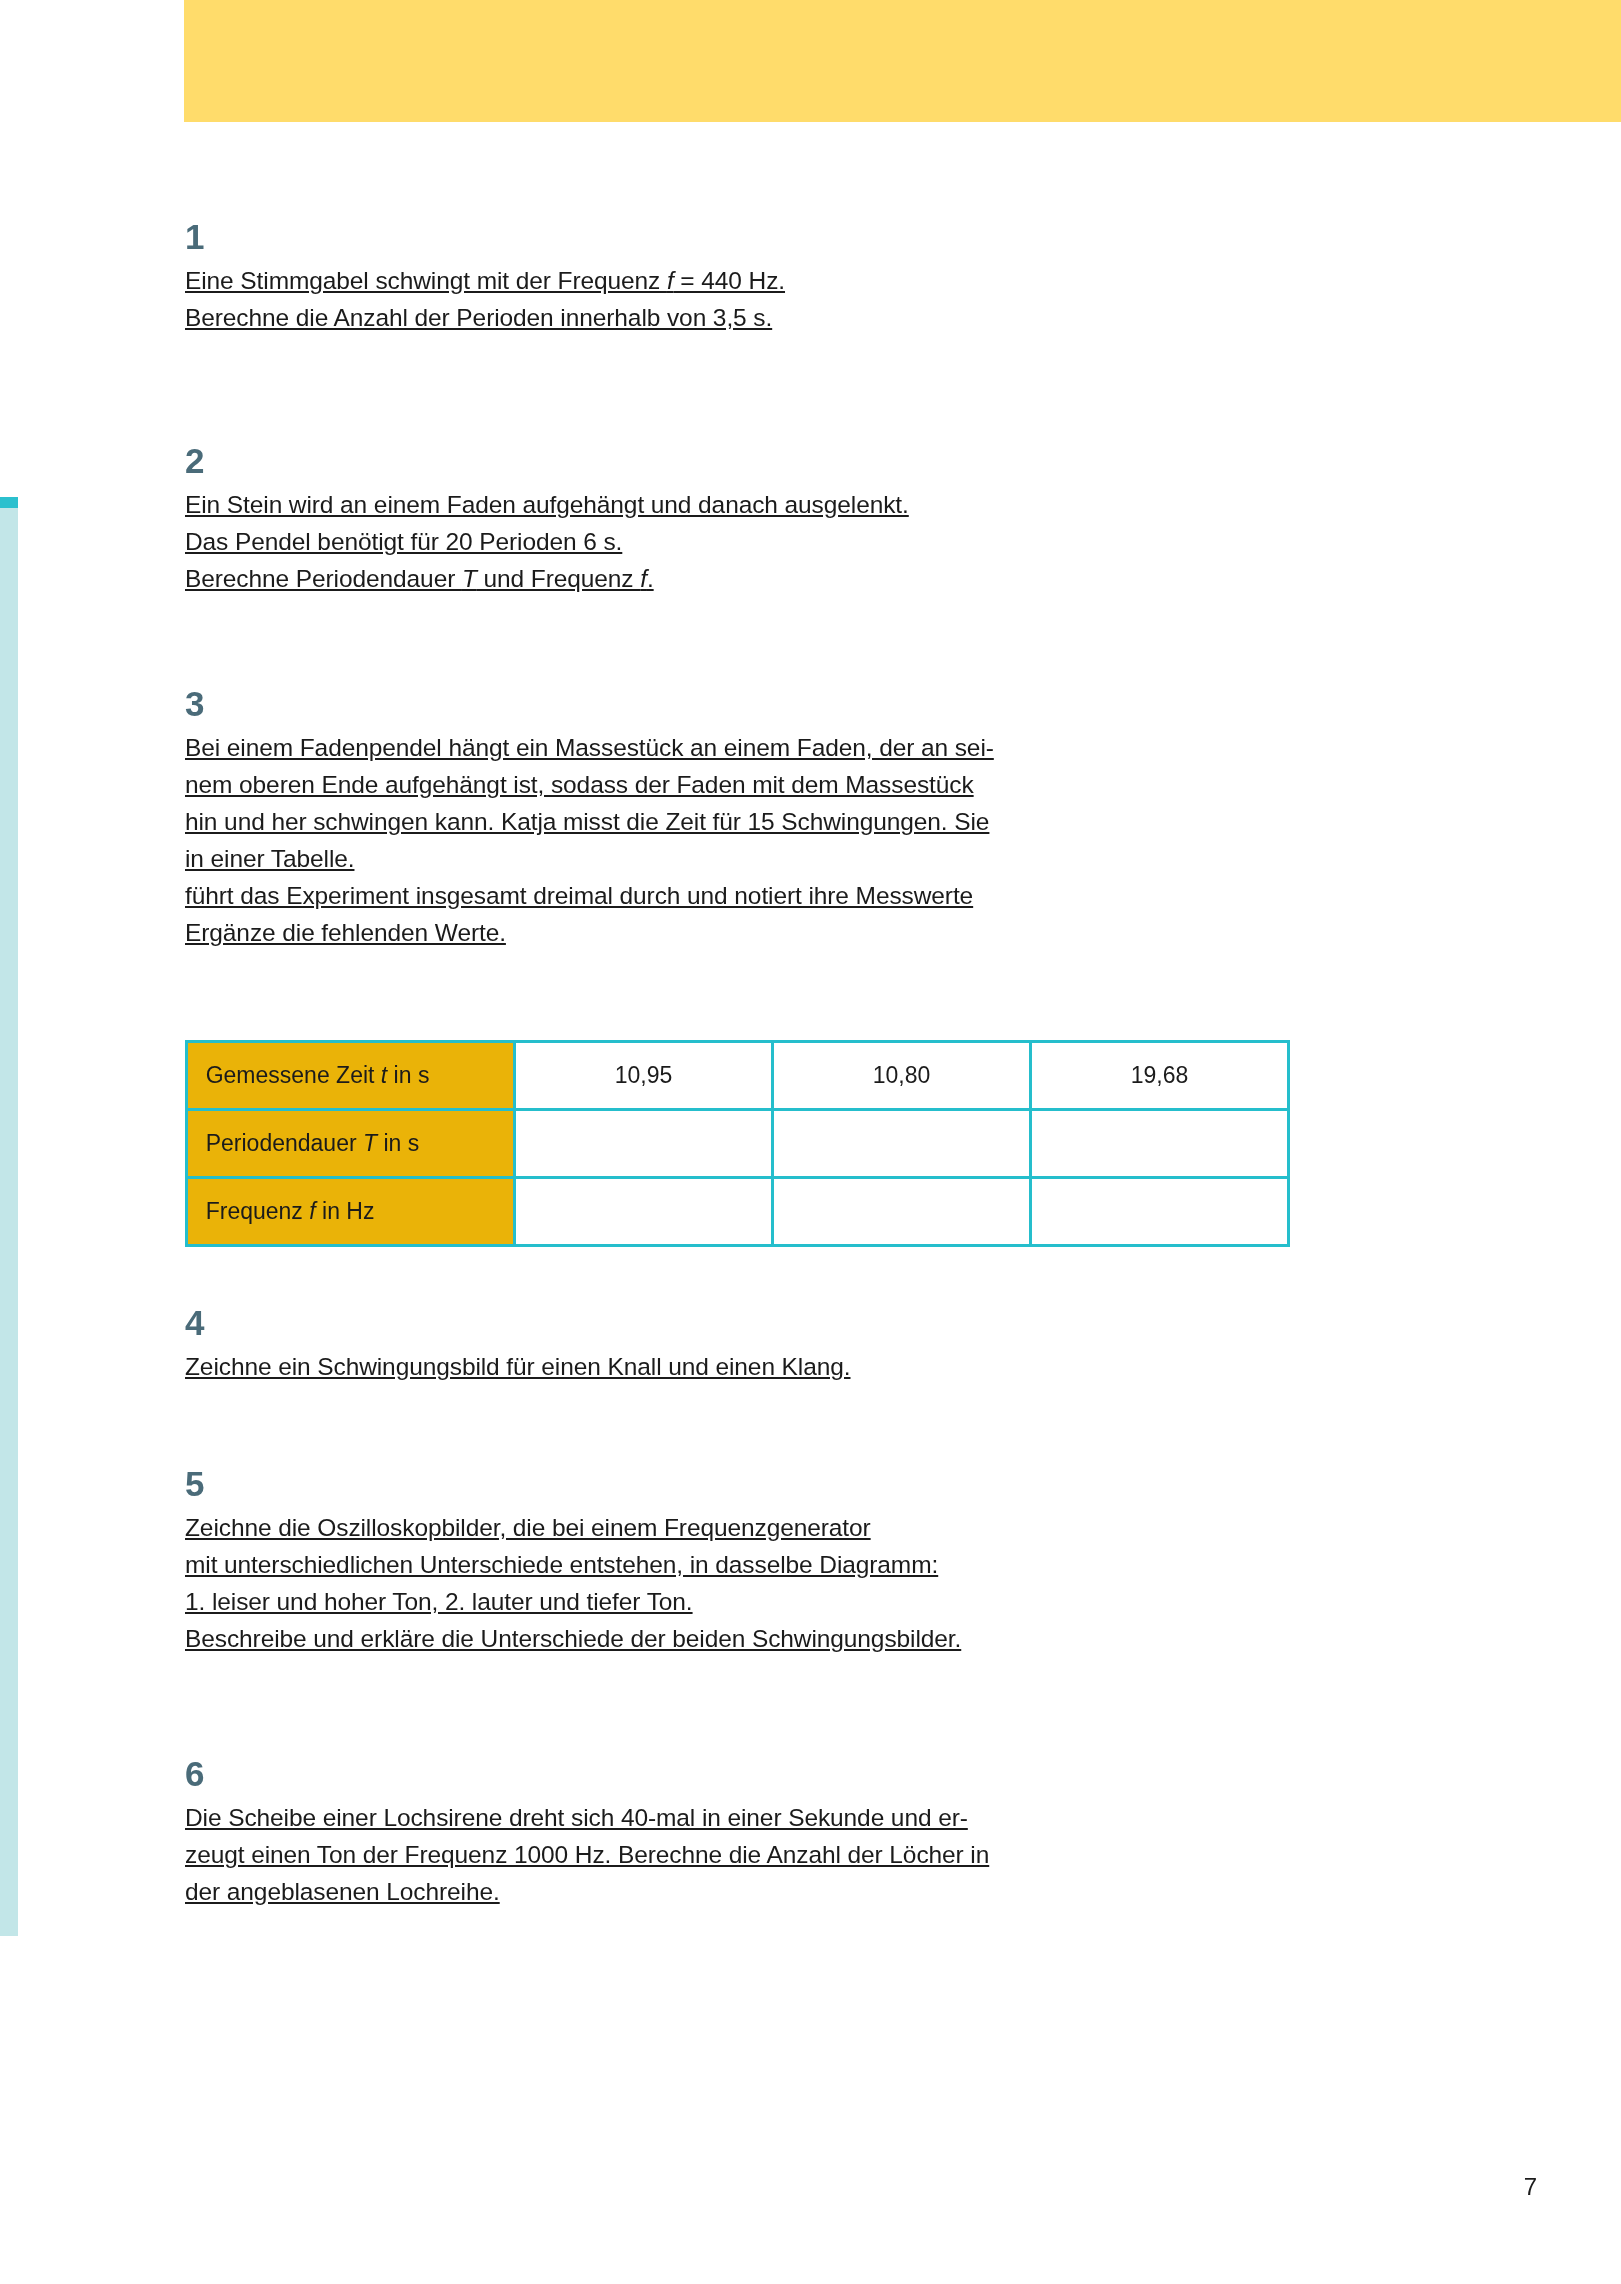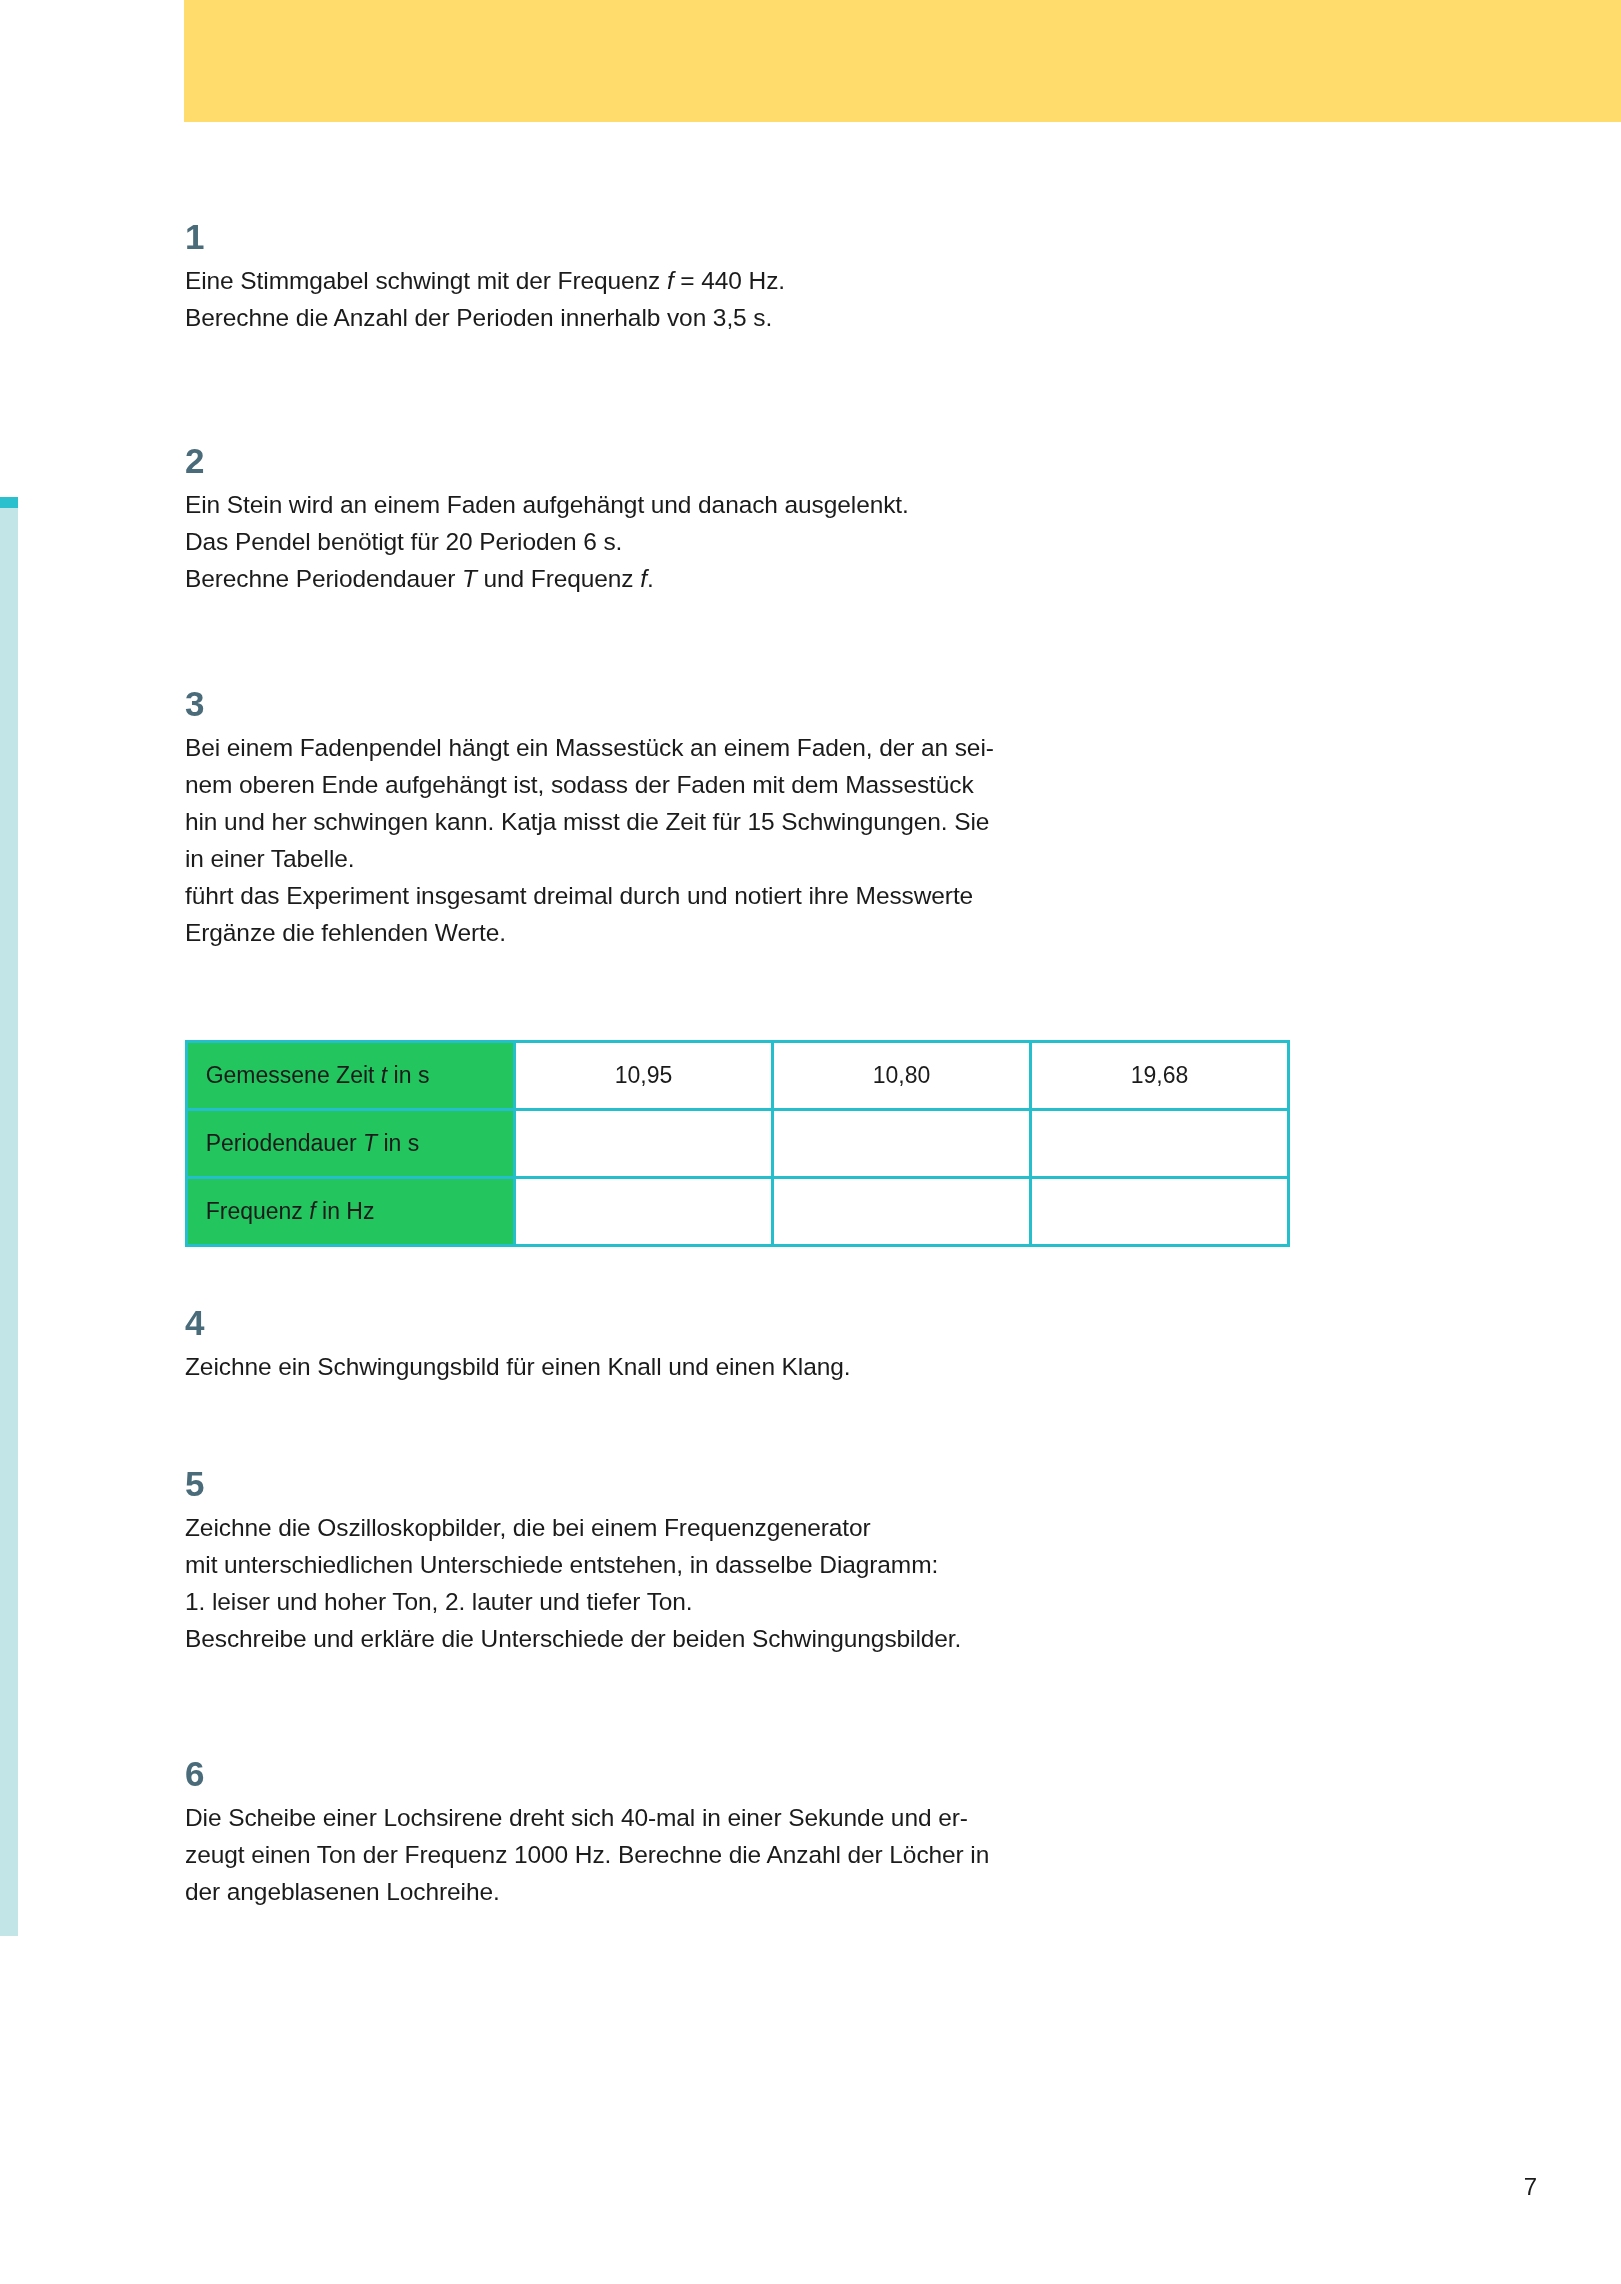--- a/index.html
+++ b/index.html
@@ -63,20 +63,21 @@
     margin: 0;
     padding: 0;
   }
   .task-body {
     color: #1B1B1B;
     font-size: 24.5px;
     line-height: 37px;
     margin: 8px 0 0 0;
     padding: 0;
     letter-spacing: -0.1px;
+    text-decoration: underline;
   }
   .task-body .ln {
     display: block;
     white-space: nowrap;
   }
   .var {
     font-style: italic;
   }
 
   
@@ -105,21 +106,21 @@
     border: 3.2px solid #25BECC;
     height: 68px;
     padding: 0 17.7px;
     font-size: 23px;
     color: #1B1B1B;
     vertical-align: middle;
     background: #ffffff;
     box-sizing: border-box;
   }
   table.measure-table td.row-label {
-    background: #22c55e;
+    background: #eab308;
     text-align: left;
     white-space: nowrap;
   }
   table.measure-table td.value-cell {
     text-align: center;
   }
 
   
   .page-number {
     position: absolute;

